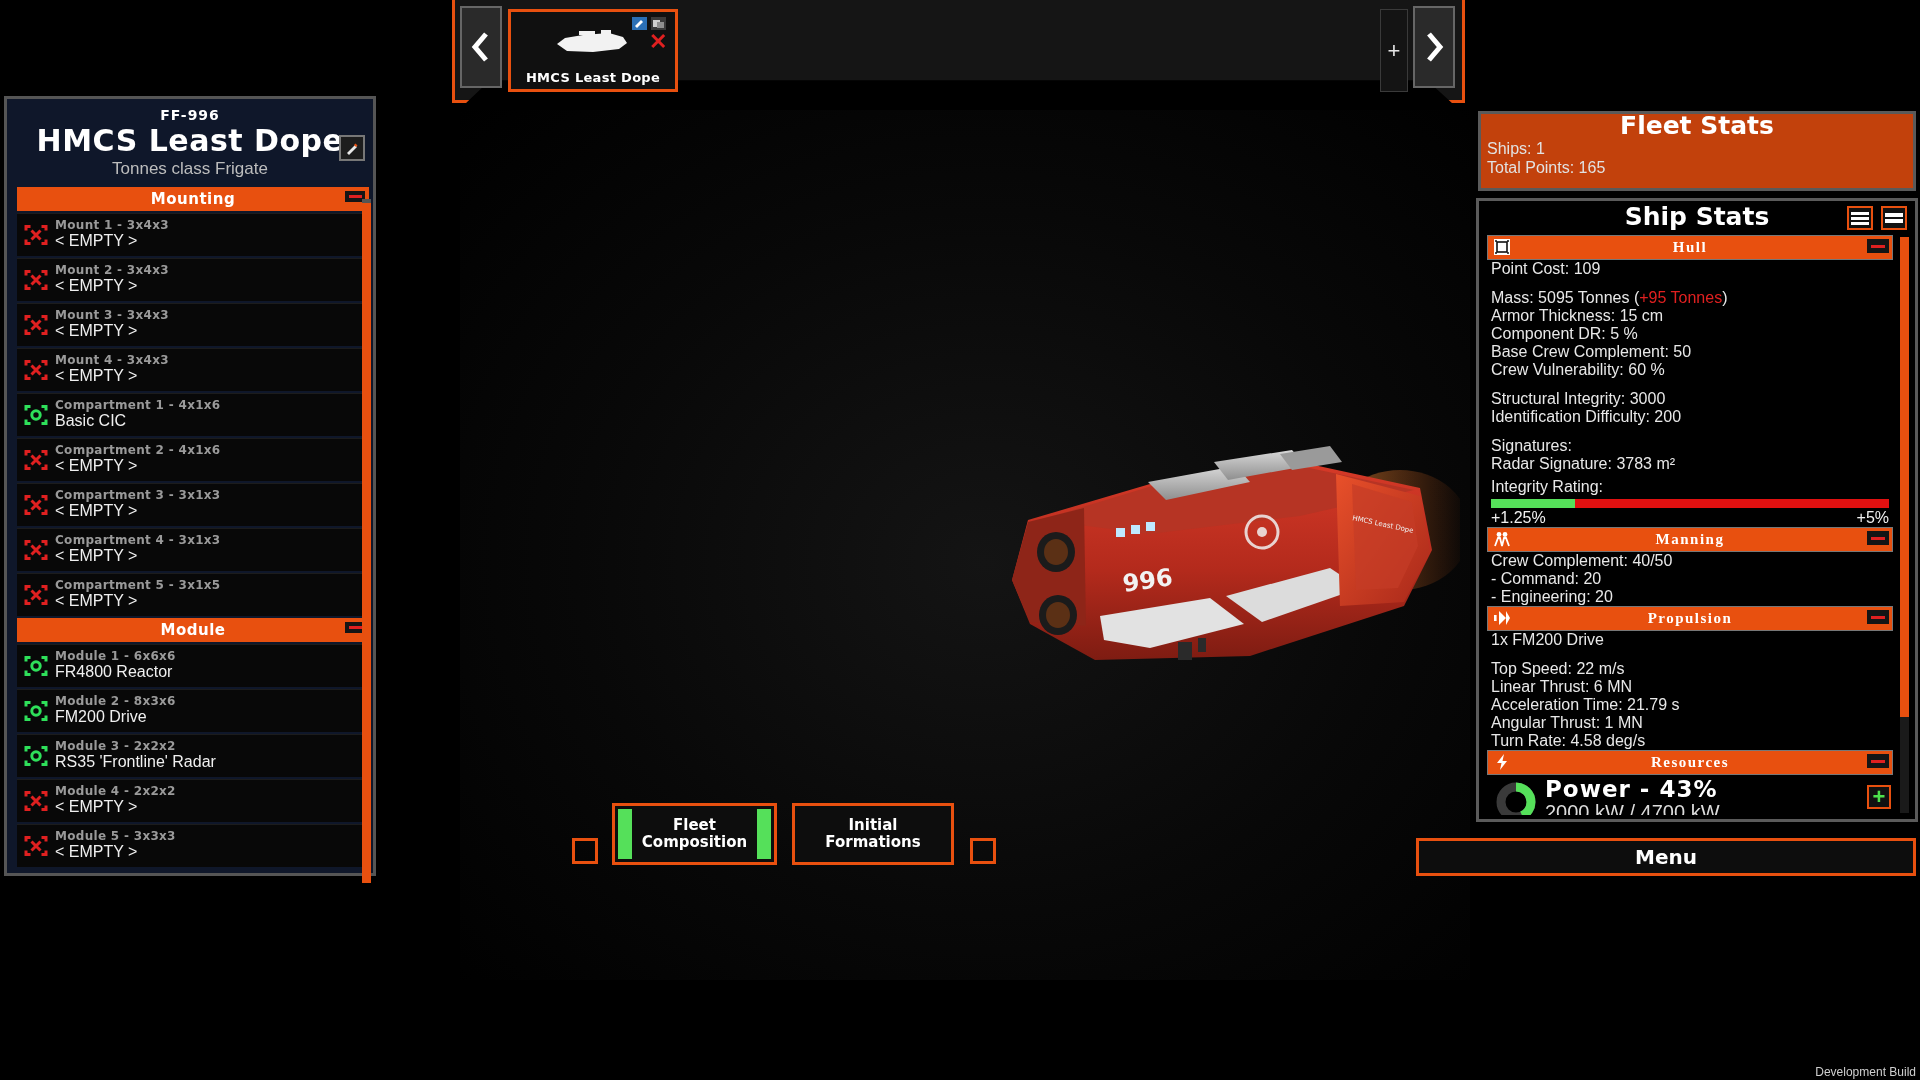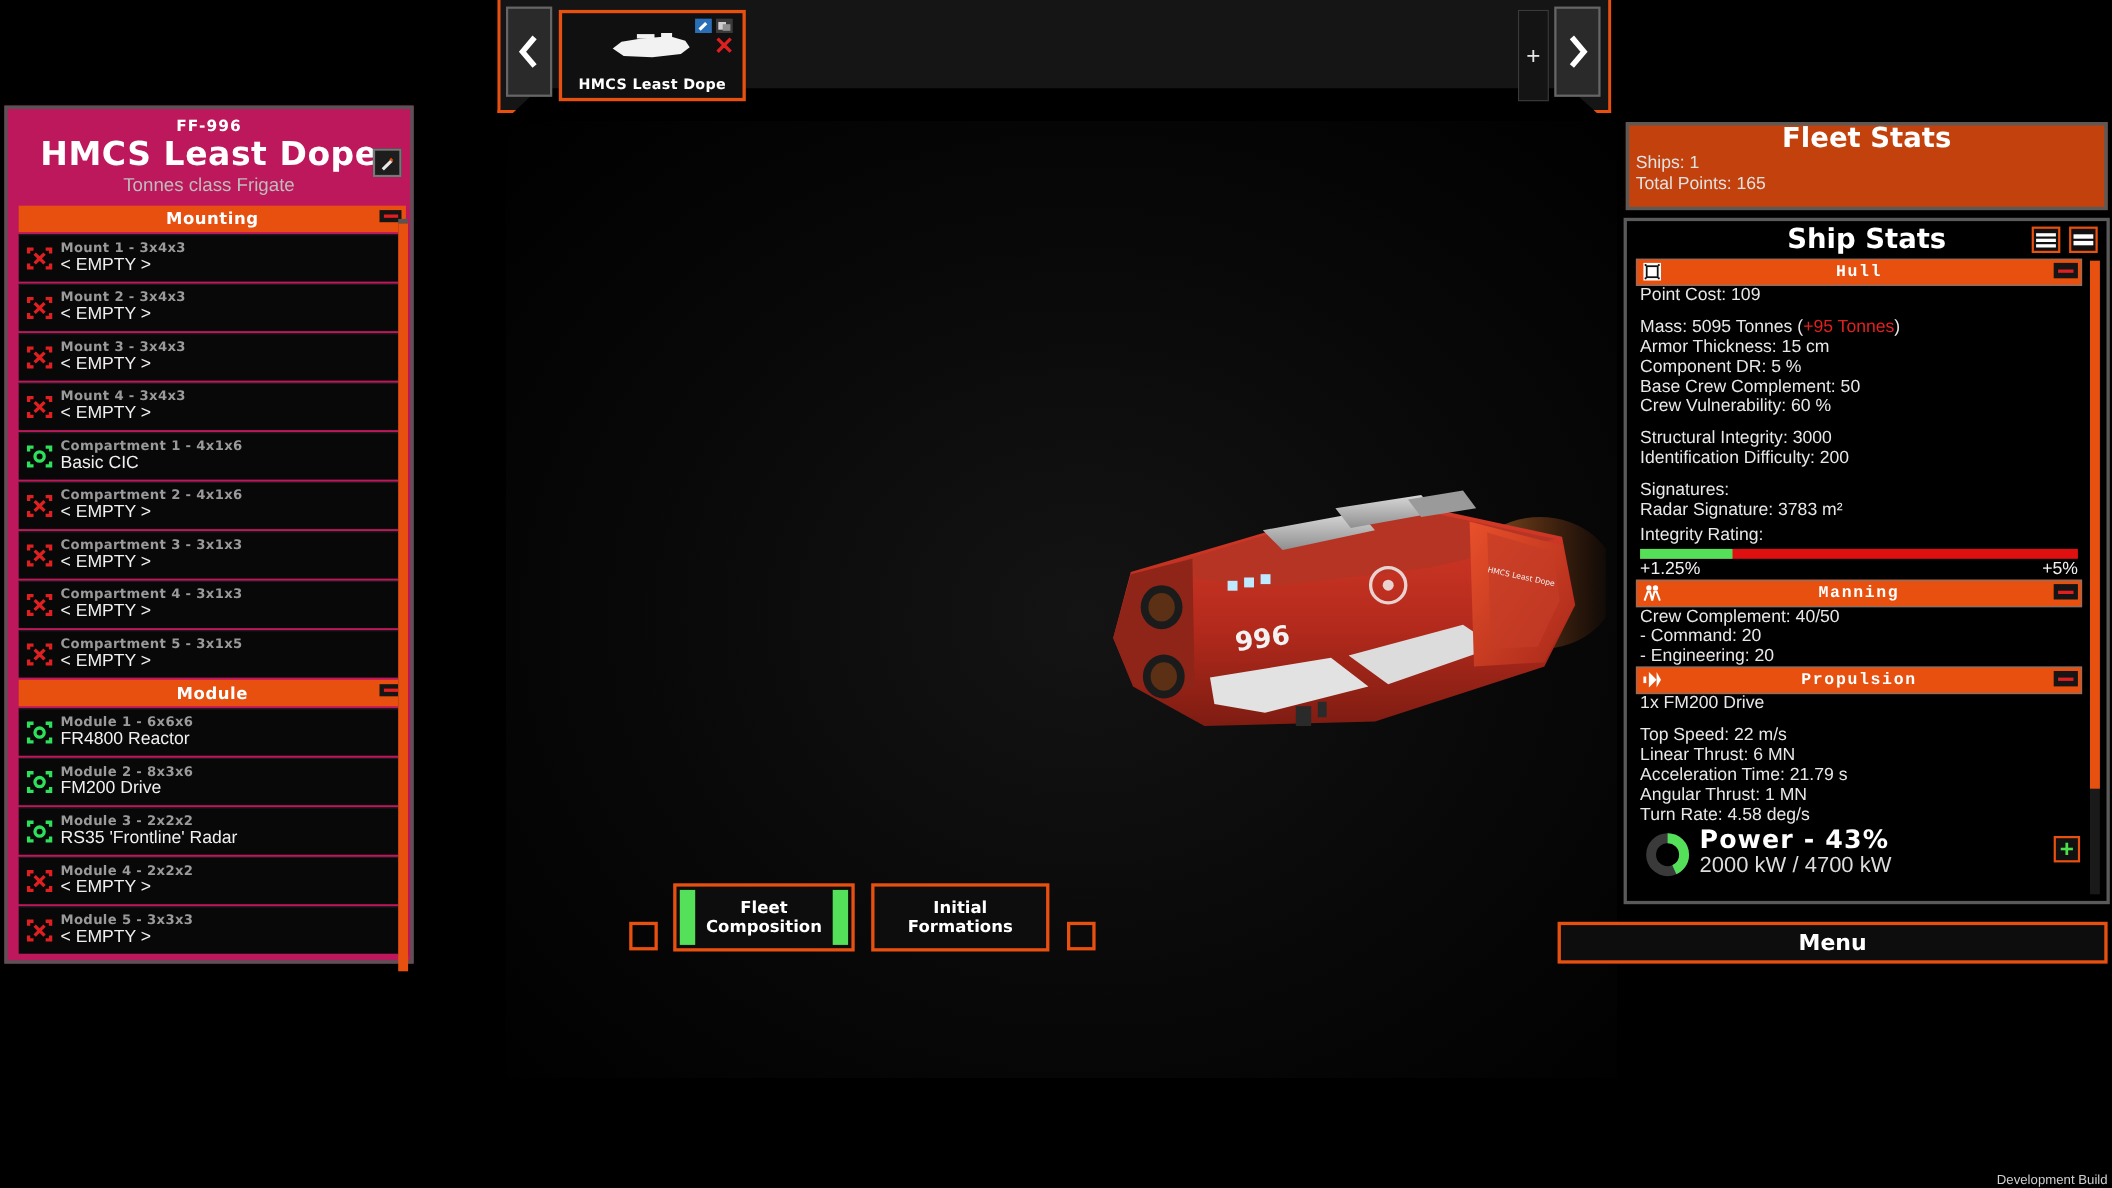--- a/index.html
+++ b/index.html
@@ -67,21 +67,21 @@
   .tab-add {
     position:absolute; left:1380px; top:9px; width:28px; height:83px;
     background:#141414; border:1px solid #3a3a3a;
     color:#e6e6e6; font-size:22px; display:flex; align-items:center; justify-content:center;
     cursor:pointer;
   }
 
   
   .leftpanel {
     position:absolute; left:4px; top:96px; width:372px; height:780px;
-    background:#be185d; border:3px solid #555;
+    background:#0f172a; border:3px solid #555;
   }
   .lp-head { padding:8px 10px 6px 10px; text-align:center; position:relative; }
   .lp-hull { color:#ffffff; font-size:14px; font-weight:bold; letter-spacing:1px;
              font-family:"DejaVu Sans", sans-serif;}
   .lp-name { color:#ffffff; font-size:30px; font-weight:bold; letter-spacing:0.5px;
              font-family:"DejaVu Sans", sans-serif; line-height:1.05; margin-top:2px;}
   .lp-class { color:#bdbdbd; font-size:17px; margin-top:2px; }
   .lp-edit {
     position:absolute; right:8px; top:36px; width:26px; height:26px;
     background:#1d1d1d; border:2px solid #777; display:flex;
@@ -147,21 +147,21 @@
   .ss-btn i { display:block; width:18px; height:3px; background:#fff; }
   .ss-btn.b2 i { height:4px; }
 
   .ss-body {
     position:absolute; left:8px; top:34px; right:22px; bottom:4px;
     overflow:hidden;
   }
   .grp-header {
     position:relative; background:#E8500F; color:#fff; font-weight:bold;
     font-size:15px; text-align:center; padding:3px 0; letter-spacing:1.5px;
-    font-family:Liberation Mono, monospace; cursor:pointer;
+    font-family:Liberation Serif, serif; cursor:pointer;
     border:1px solid #777;
   }
   .grp-header .gicon {
     position:absolute; left:3px; top:1px; width:22px; height:19px;
     display:flex; align-items:center; justify-content:center;
   }
   .grp-header .gicon svg { width:18px; height:18px; }
   .grp-header .minus {
     position:absolute; right:3px; top:3px; width:22px; height:14px;
     background:#151515; display:flex; align-items:center; justify-content:center;
@@ -606,20 +606,27 @@
           </span><span>Propulsion</span><span class="minus">
             <i></i>
           </span></div>
         <div class="stat-line">1x FM200 Drive</div>
         <div class="stat-line blank"></div>
         <div class="stat-line">Top Speed: 22 m/s</div>
         <div class="stat-line">Linear Thrust: 6 MN</div>
         <div class="stat-line">Acceleration Time: 21.79 s</div>
         <div class="stat-line">Angular Thrust: 1 MN</div>
         <div class="stat-line">Turn Rate: 4.58 deg/s</div>
+        <div class="grp-header"><span class="gicon">
+            <svg viewBox="0 0 18 18">
+              <path d="M11 1 L4 10 H8.5 L7 17 L14 8 H9.5 Z" fill="#fff"></path>
+            </svg>
+          </span><span>Resources</span><span class="minus">
+            <i></i>
+          </span></div>
         <div class="res-row">
           <div class="res-donut"><svg viewBox="0 0 42 42" style="width:42px;height:42px;transform:rotate(-90deg)">
               <circle cx="21" cy="21" r="15" fill="none" stroke="#3a3a3a" stroke-width="9"></circle>
               <circle cx="21" cy="21" r="15" fill="none" stroke="#55E05A" stroke-width="9" stroke-dasharray="40.526545231308326 94.24777960769379"></circle>
             </svg></div>
           <div class="res-txt">
             <div class="res-title">Power - 43%</div>
             <div class="res-sub">2000 kW / 4700 kW</div>
           </div>
           <div class="res-plus">+</div>

